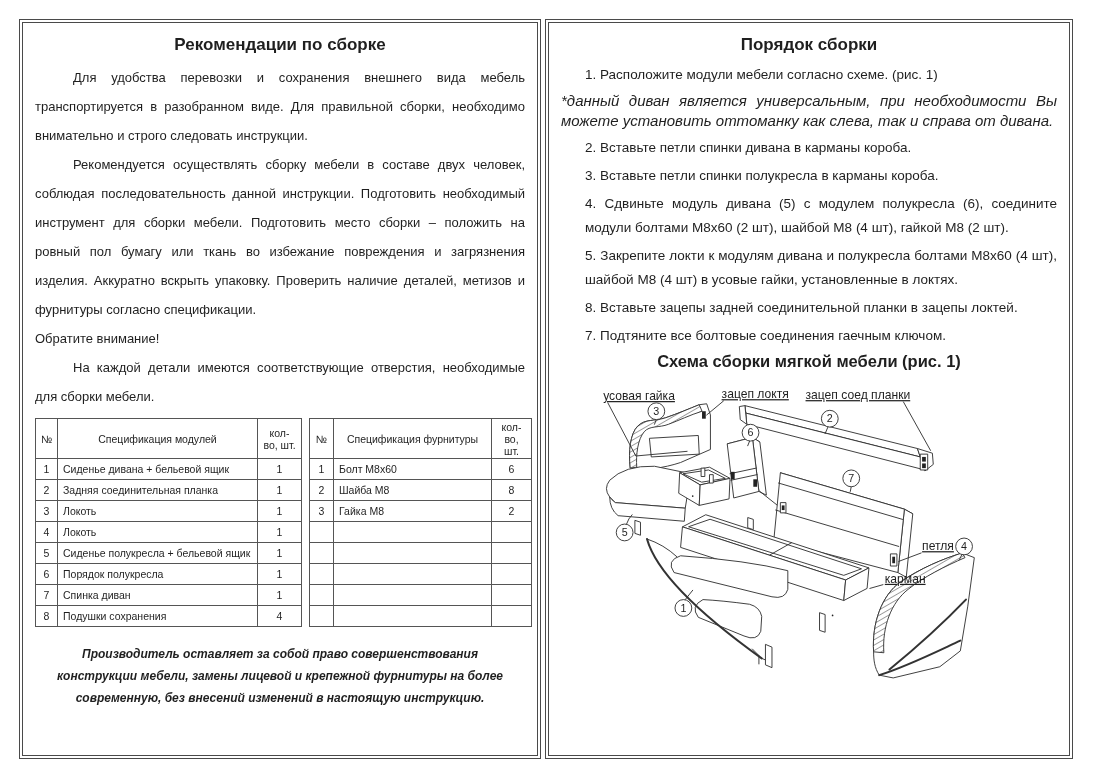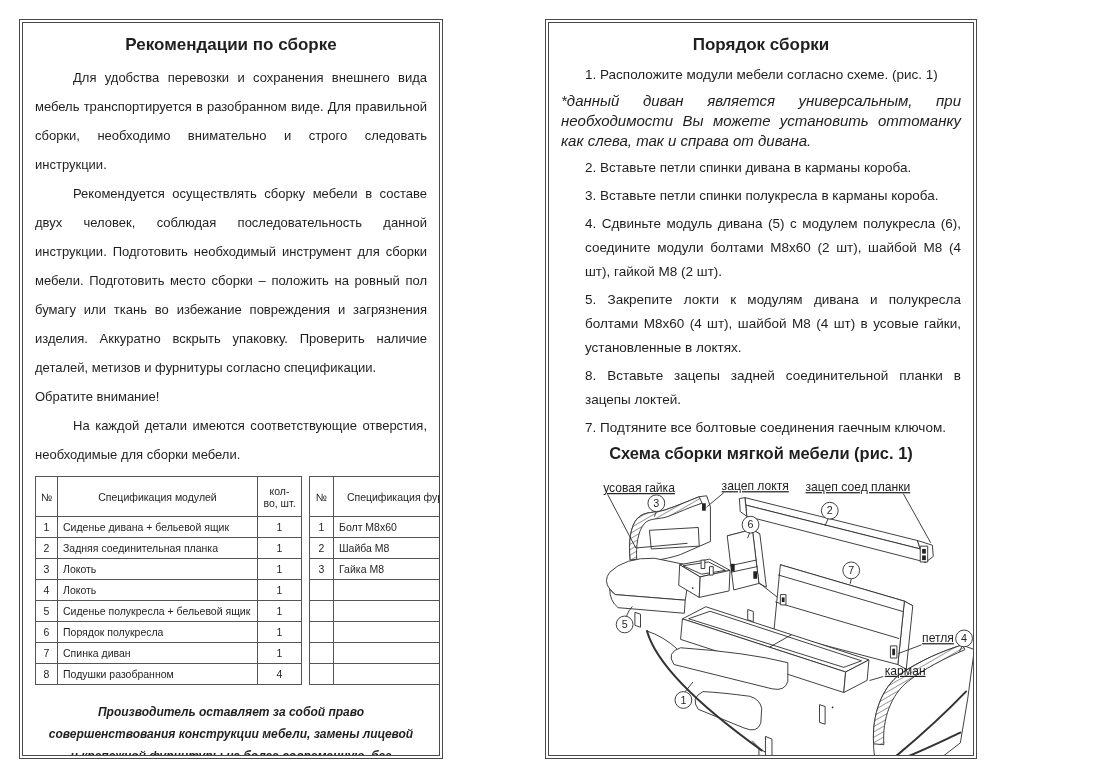--- a/index.html
+++ b/index.html
@@ -8,22 +8,22 @@
     position: relative;
     width: 1100px; height: 778px;
     font-family: "Liberation Sans", sans-serif;
     color: #1f1f1f;
   }
   .page {
     position: absolute; top: 19px; height: 740px;
     border: 4px double #4a4a4a; background: #fff;
     padding: 8px 12px; overflow: hidden;
   }
-  #page-left  { left: 19px;  width: 424px; }
-  #page-right { left: 545px; width: 432px; }
+  #page-left  { left: 19px;  width: 522px; }
+  #page-right { left: 545px; width: 528px; }
 
   .ptitle { font-size: 17px; font-weight: bold; text-align: center; margin: 4px 0 8px; }
 
   .body  { font-size: 13px; line-height: 29px; text-align: justify; }
   .ind   { text-indent: 38px; }
   .center{ text-indent: 0; }
 
   table.spec { border-collapse: collapse; margin-top: 7px; width: 100%; font-size: 10.5px; table-layout: fixed; }
   .spec td { border: 1px solid #555; padding: 1px 5px; height: 21px; vertical-align: middle; }
   .spec td.num, .spec td.qty { text-align: center; }
@@ -138,21 +138,21 @@
       <td class="num">7</td>
       <td class="name">Спинка диван</td>
       <td class="qty">1</td>
       <td class="gap"></td>
       <td class="num"></td>
       <td class="name"></td>
       <td class="qty"></td>
     </tr>
     <tr>
       <td class="num">8</td>
-      <td class="name">Подушки разобранном</td>
+      <td class="name">Подушки сохранения</td>
       <td class="qty">4</td>
       <td class="gap"></td>
       <td class="num"></td>
       <td class="name"></td>
       <td class="qty"></td>
     </tr>
   </tbody>
     </table>
 
   <p class="pfooter">Производитель оставляет за собой право совершенствования конструкции мебели, замены лицевой и крепежной фурнитуры на более современную, без внесений изменений в настоящую инструкцию.</p>

